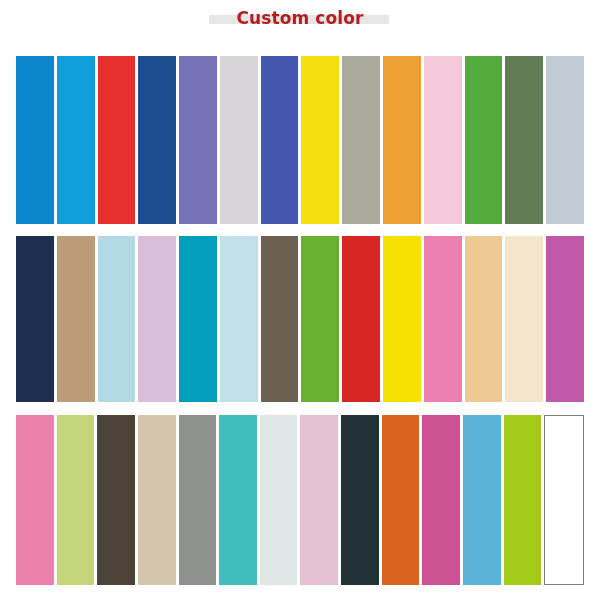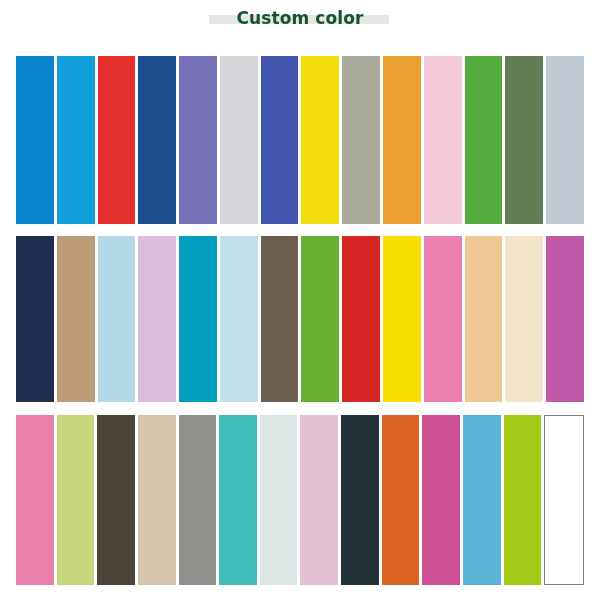--- a/index.html
+++ b/index.html
@@ -79,21 +79,21 @@
     border: 1px solid #7a7a7a;
   }
 </style>
 </head>
 <body>
 
 <div id="palette-panel">
 
   <div id="panel-header">
     <div id="header-rule" style="background: rgb(230, 230, 230);"></div>
-    <div id="panel-title" style="color: #14532d;">Custom color</div>
+    <div id="panel-title" style="color: #b91c1c;">Custom color</div>
   </div>
 
   <div id="swatch-grid">
       <div class="swatch-row row-0">
         <div class="swatch" title="#0b86ce" style="background: rgb(11, 134, 206);"></div>
         <div class="swatch" title="#109fdb" style="background: rgb(16, 159, 219);"></div>
         <div class="swatch" title="#e5302e" style="background: rgb(229, 48, 46);"></div>
         <div class="swatch" title="#1c4e8f" style="background: rgb(28, 78, 143);"></div>
         <div class="swatch" title="#7872b8" style="background: rgb(120, 114, 184);"></div>
         <div class="swatch" title="#d7d4da" style="background: rgb(215, 212, 218);"></div>

